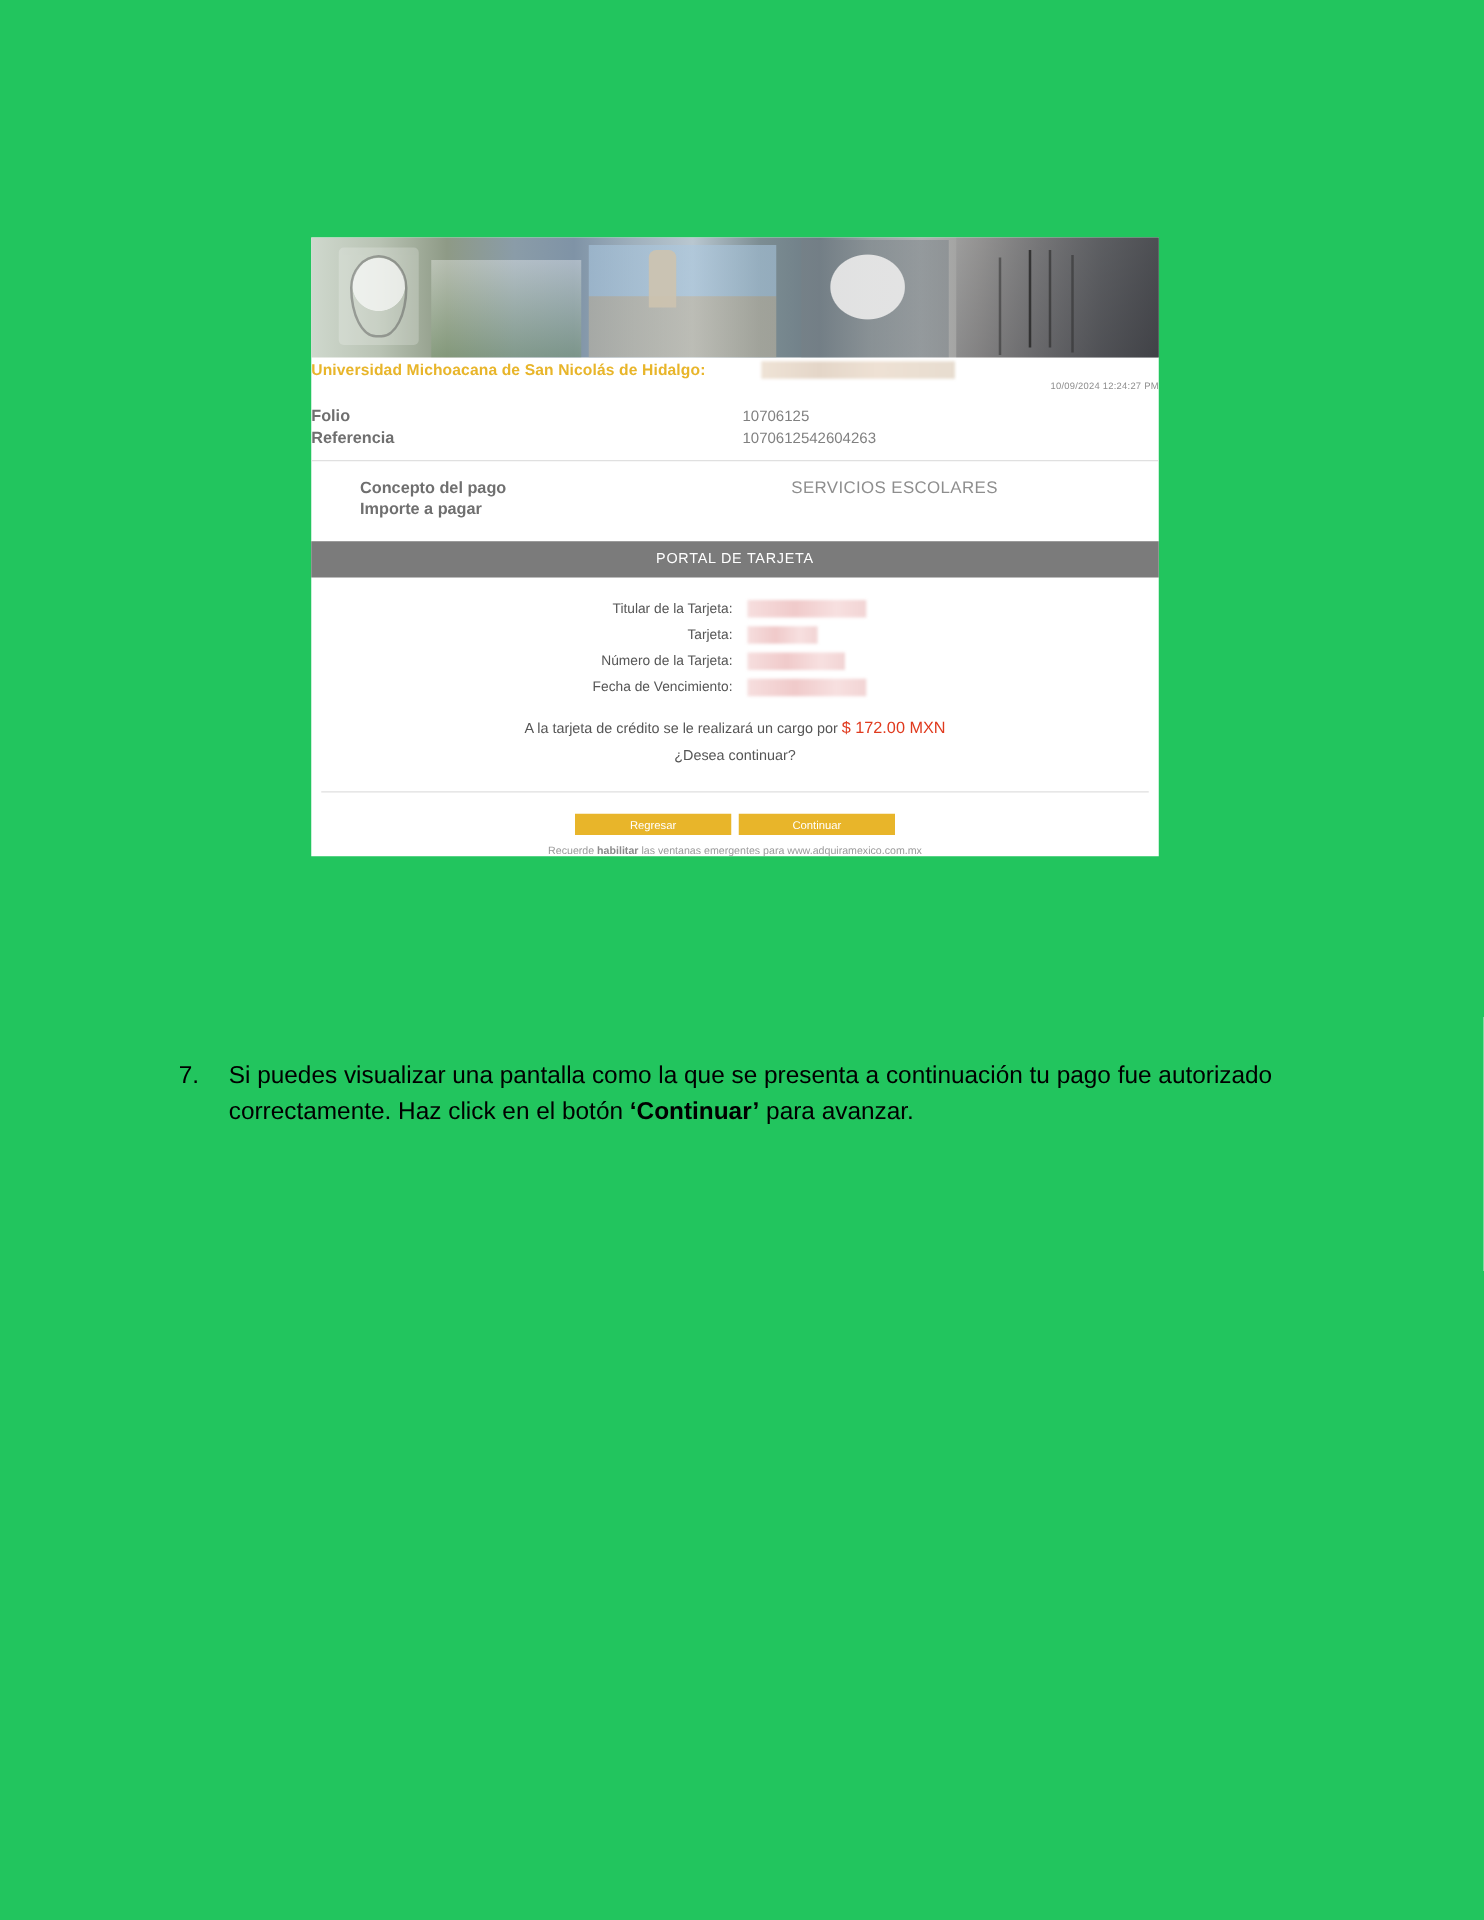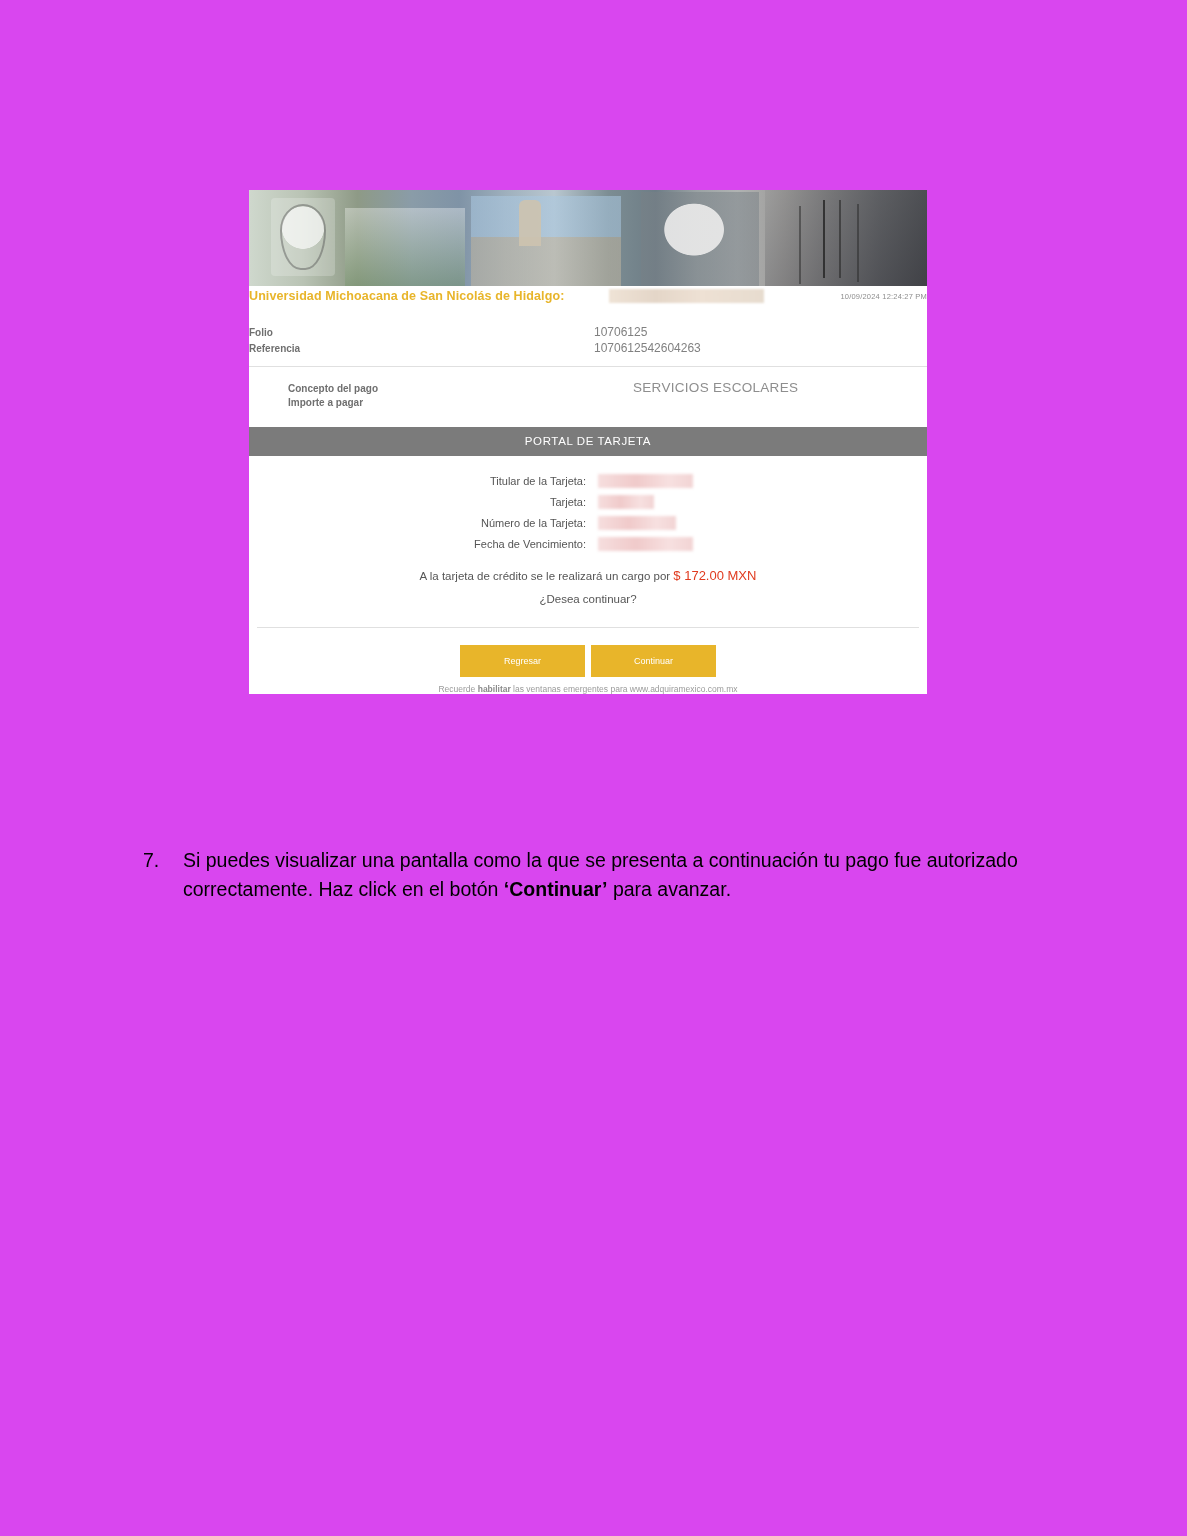--- a/index.html
+++ b/index.html
@@ -12,21 +12,21 @@
     height: 1536px;
     font-family: "Liberation Sans", sans-serif;
     position: relative;
     overflow: hidden;
   }
 
   .page {
     position: relative;
     width: 1187px;
     height: 1536px;
-    background: #d946ef;
+    background: #22c55e;
   }
 
   
   .screenshot {
     position: absolute;
     left: 249px;
     top: 190px;
     width: 678px;
     background: #ffffff;
   }
@@ -111,21 +111,21 @@
     left: 360px;
     top: 3px;
     width: 155px;
     height: 14px;
     background: linear-gradient(90deg, #efe3d6, #e4d6c8 30%, #eee1d4 60%, #e7dccf);
     filter: blur(1.2px);
   }
   .stamp {
     position: absolute;
     right: 0;
-    top: 6px;
+    top: 18px;
     font-size: 7.5px;
     color: #8d8d8d;
     letter-spacing: 0.2px;
     margin-left: 28px;
   }
 
   .section-head {
     background: #7b7b7b;
     color: #ffffff;
     text-align: center;
@@ -141,21 +141,21 @@
   .kv {
     padding: 14px 0 6px;
   }
   .kv-row {
     display: flex;
     align-items: baseline;
     padding: 1px 0;
   }
   .kv-label {
     width: 345px;
-    font-size: 10px;
+    font-size: 13px;
     font-weight: bold;
     color: #6f6f6f;
   }
   .kv-value {
     font-size: 12px;
     color: #808080;
   }
   .divider {
     height: 1px;
     background: #e0e0e0;
@@ -239,21 +239,21 @@
   }
 
   .btn-row {
     display: flex;
     justify-content: center;
     gap: 6px;
     margin-top: 17px;
   }
   .btn {
     width: 125px;
-    height: 32px;
+    height: 17px;
     background: #e8b52a;
     color: #ffffff;
     font-size: 9px;
     text-align: center;
     line-height: 17px;
     border: none;
     cursor: pointer;
     font-family: "Liberation Sans", sans-serif;
   }
   .privacy {

